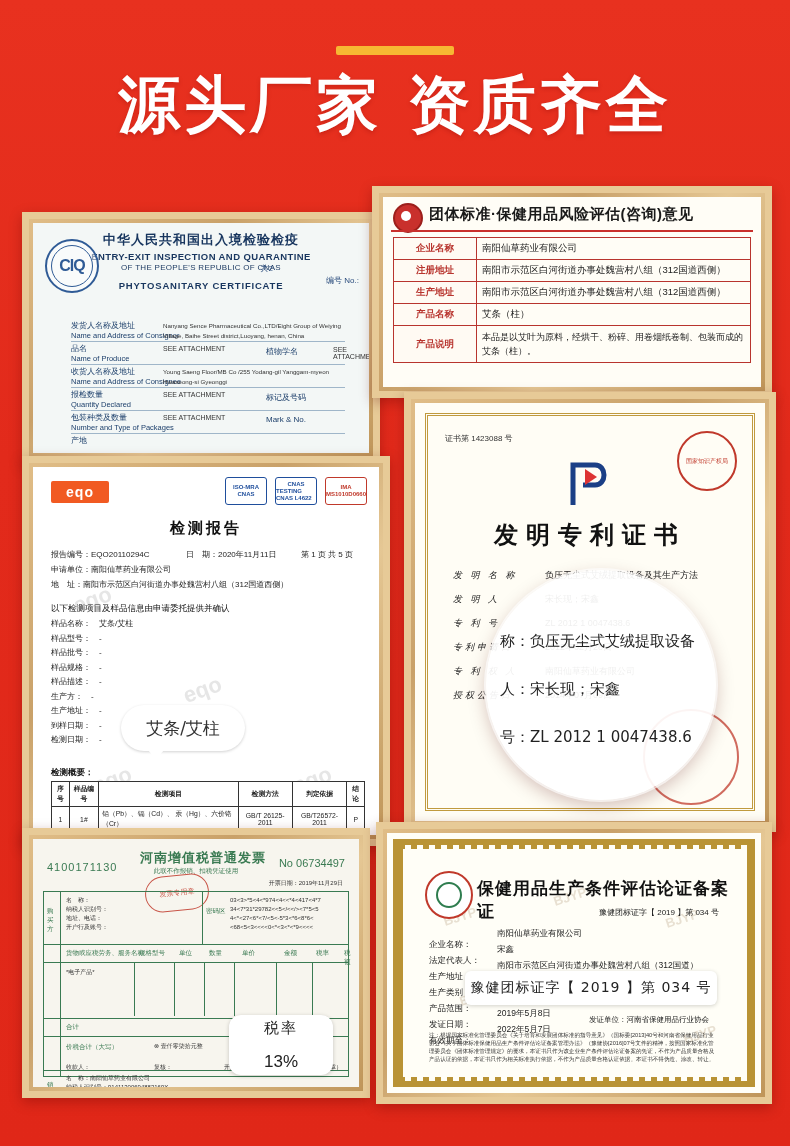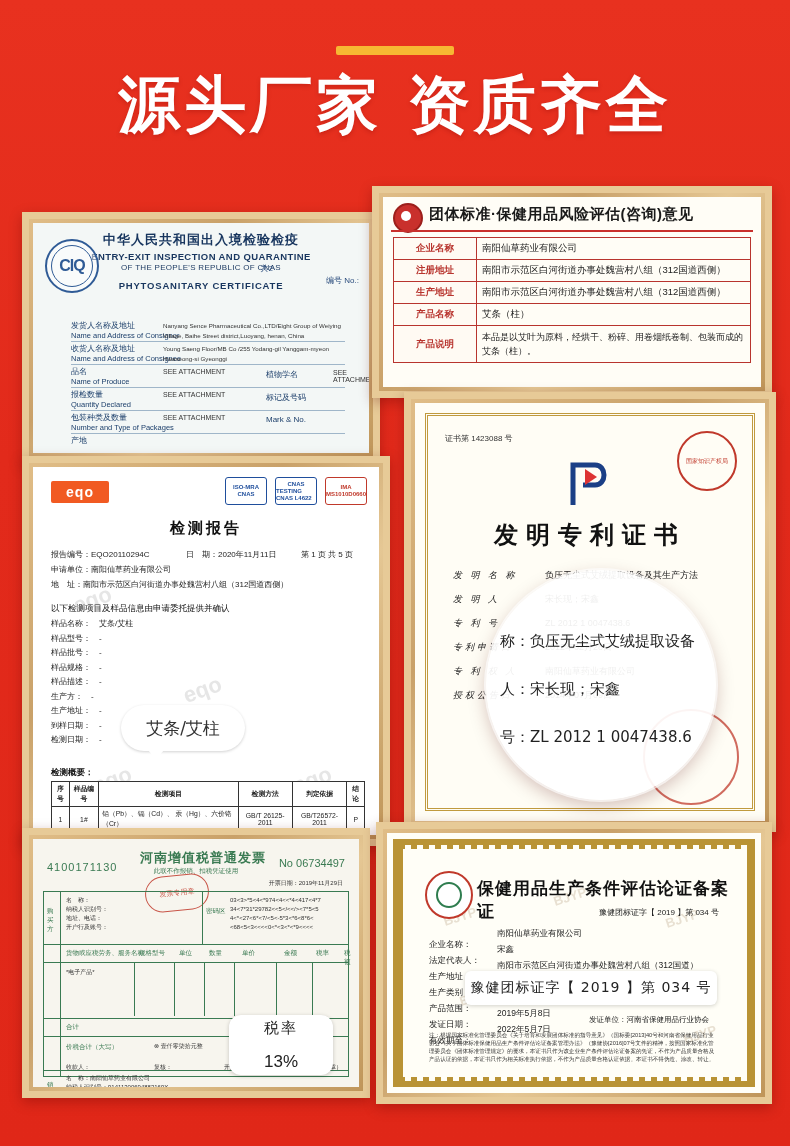--- a/index.html
+++ b/index.html
@@ -253,30 +253,30 @@
         <div class="phyto-title-en">PHYTOSANITARY CERTIFICATE</div>
         <div class="phyto-no">编号 No.:</div>
 
         <div class="phyto-rows">
           <div class="prow">
             <div class="lbl-cn">发货人名称及地址</div>
             <div class="lbl-en">Name and Address of Consignor</div>
             <div class="val small">Nanyang Sence Pharmaceutical Co.,LTD/Eight Group of Weiying Village, Baihe Street district,Luoyang, henan, China</div>
           </div>
           <div class="prow">
-            <div class="lbl-cn">收货人名称及地址</div>
-            <div class="lbl-en">Name and Address of Consignee</div>
-            <div class="val small">Young Saeng Floor/MB Co /255 Yodang-gil  Yanggam-myeon Hwaseong-si  Gyeonggi</div>
-          </div>
-          <div class="prow">
             <div class="lbl-cn">品名</div>
             <div class="lbl-en">Name of Produce</div>
             <div class="val">SEE ATTACHMENT</div>
             <div class="mid">植物学名</div>
             <div class="mid-val">SEE ATTACHMENT</div>
+          </div>
+          <div class="prow">
+            <div class="lbl-cn">收货人名称及地址</div>
+            <div class="lbl-en">Name and Address of Consignee</div>
+            <div class="val small">Young Saeng Floor/MB Co /255 Yodang-gil  Yanggam-myeon Hwaseong-si  Gyeonggi</div>
           </div>
           <div class="prow">
             <div class="lbl-cn">报检数量</div>
             <div class="lbl-en">Quantity Declared</div>
             <div class="val">SEE ATTACHMENT</div>
             <div class="mid">标记及号码</div>
           </div>
           <div class="prow">
             <div class="lbl-cn">包装种类及数量</div>
             <div class="lbl-en">Number and Type of Packages</div>

